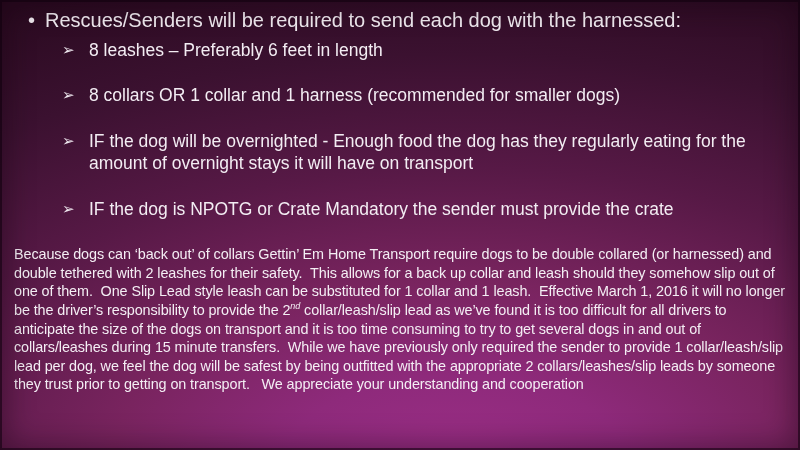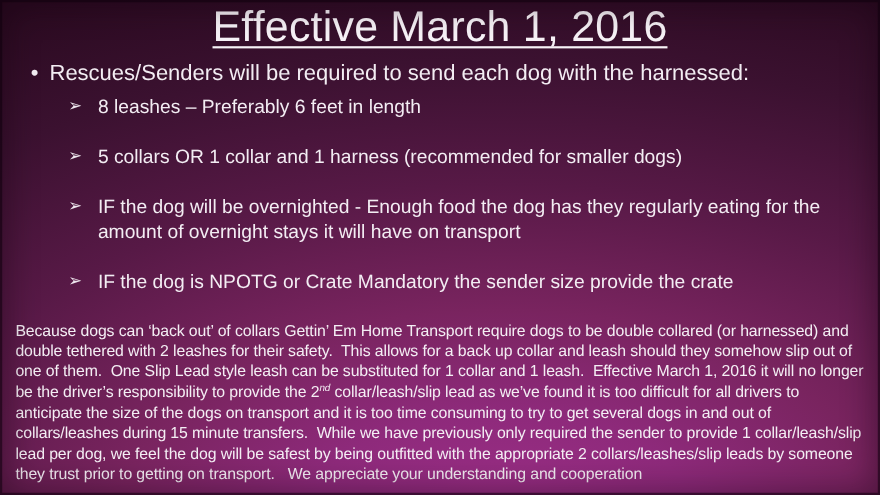--- a/index.html
+++ b/index.html
@@ -63,41 +63,40 @@
     color:#f4eef4;
     white-space:pre-wrap;
   }
   .body-paragraph sup { font-size:9px; line-height:0;font-style:italic; }
 </style>
 </head>
 <body>
 
 <div class="slide">
 
-  <h1 class="title"><span class="underlined">Effective March 1, 2016</span></h1>
 
   <div class="main-bullet">
     <span class="dot">•</span>
     <span>Rescues/Senders will be required to send each dog with the harnessed:</span>
   </div>
 
   <div class="sub-list">
     <div class="sub-item">
       <span class="arrow">➢</span>
       <span>8 leashes – Preferably 6 feet in length</span>
     </div>
     <div class="sub-item">
       <span class="arrow">➢</span>
-      <span>5 collars OR 1 collar and 1 harness (recommended for smaller dogs)</span>
+      <span>8 collars OR 1 collar and 1 harness (recommended for smaller dogs)</span>
     </div>
     <div class="sub-item">
       <span class="arrow">➢</span>
       <span>IF the dog will be overnighted - Enough food the dog has they regularly eating for the amount of overnight stays it will have on transport</span>
     </div>
     <div class="sub-item">
       <span class="arrow">➢</span>
-      <span>IF the dog is NPOTG or Crate Mandatory the sender size provide the crate</span>
+      <span>IF the dog is NPOTG or Crate Mandatory the sender must provide the crate</span>
     </div>
   </div>
 
   <p class="body-paragraph"><span>Because dogs can ‘back out’ of collars Gettin’ Em Home Transport require dogs to be double collared (or harnessed) and double tethered with 2 leashes for their safety.  This allows for a back up collar and leash should they somehow slip out of one of them.  One Slip Lead style leash can be substituted for 1 collar and 1 leash.  Effective March 1, 2016 it will no longer be the driver’s responsibility to provide the 2</span><sup>nd</sup><span> collar/leash/slip lead as we’ve found it is too difficult for all drivers to anticipate the size of the dogs on transport and it is too time consuming to try to get several dogs in and out of collars/leashes during 15 minute transfers.  While we have previously only required the sender to provide 1 collar/leash/slip lead per dog, we feel the dog will be safest by being outfitted with the appropriate 2 collars/leashes/slip leads by someone they trust prior to getting on transport.   We appreciate your understanding and cooperation</span></p>
 
 </div>
 
 </body></html>

